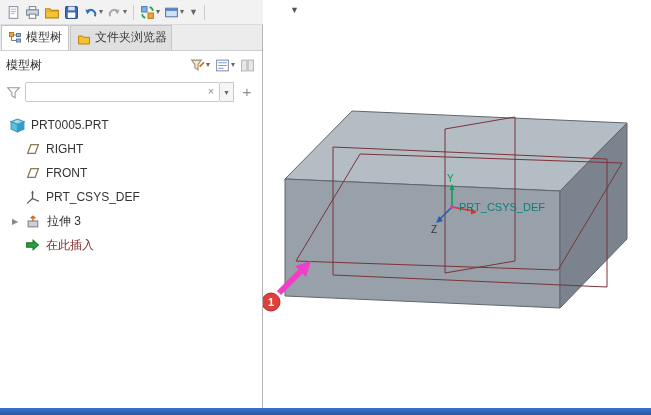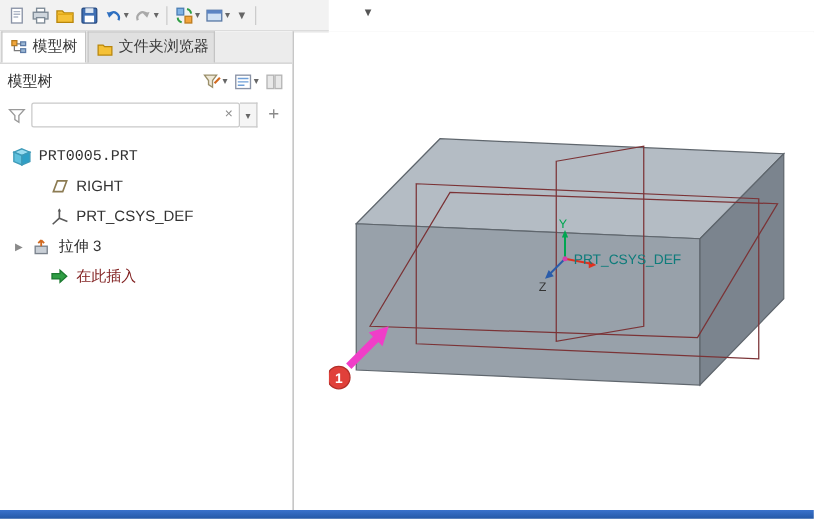--- a/index.html
+++ b/index.html
@@ -12,41 +12,41 @@
   }
   
   .toolbar-strip{position:absolute;left:0;top:0;width:651px;height:25px;background:#ffffff;border-bottom:1px solid #e3e3e3;}
   .toolbar{position:absolute;left:0;top:0;width:263px;height:25px;background:#f2f2f2;display:flex;align-items:center;padding-left:4px;box-sizing:border-box;border-bottom:1px solid #dcdcdc;}
   .tbtn{height:20px;display:flex;align-items:center;padding:0 2px;border:none;background:transparent;cursor:pointer;}
   .tbtn svg{display:block;}
   .caret{font-size:8px;color:#666;margin-left:1px;line-height:1;}
   .tsep{width:1px;height:15px;background:#cccccc;margin:0 4px;}
   .gfx-caret{position:absolute;left:288px;top:3px;border:none;background:transparent;font-size:9px;color:#555;cursor:pointer;padding:2px;}
   
-  .left-panel{position:absolute;left:0;top:25px;width:235px;bottom:7px;background:#ffffff;border-right:1px solid #b5b5b5;box-sizing:border-box;overflow:hidden;}
+  .left-panel{position:absolute;left:0;top:25px;width:263px;bottom:7px;background:#ffffff;border-right:1px solid #b5b5b5;box-sizing:border-box;overflow:hidden;}
   .tabbar{height:25px;background:#ececec;display:flex;align-items:flex-end;border-bottom:1px solid #cfcfcf;padding-left:1px;}
   .tab{display:flex;align-items:center;gap:4px;padding:3px 6px 4px 6px;font-size:12px;color:#3a3a3a;background:#e0e0e0;border:1px solid #c4c4c4;border-bottom:none;margin-right:1px;white-space:nowrap;overflow:hidden;cursor:pointer;}
   .tab.active{background:#ffffff;}
   .tab.trunc{max-width:88px;align-items:flex-end;}
   .tab svg{flex:0 0 auto;}
   .tree-header{height:28px;display:flex;align-items:center;padding:0 6px;}
   .hdr-title{color:#333;}
   .hdr-icons{margin-left:auto;display:flex;align-items:center;gap:3px;}
   .hdr-icons .tbtn{padding:0 1px;}
   .filter-row{height:26px;display:flex;align-items:center;padding:0 6px;gap:4px;}
   .search-box{flex:1;position:relative;height:20px;}
   .search-box input{width:100%;height:20px;box-sizing:border-box;border:1px solid #c9c9c9;border-radius:2px;padding:0 18px 0 5px;font-size:12px;outline:none;}
   .clear-btn{position:absolute;right:2px;top:2px;width:14px;height:14px;border:none;background:transparent;color:#8a8a8a;font-size:11px;line-height:14px;padding:0;cursor:pointer;}
   .dd-btn{width:14px;height:20px;border:1px solid #c9c9c9;border-left:none;background:#f5f5f5;color:#666;font-size:8px;padding:0;margin-left:-4px;cursor:pointer;}
   .plus-btn{width:18px;height:18px;border:none;background:transparent;color:#8a8a8a;font-size:15px;line-height:16px;padding:0;cursor:pointer;}
   .tree{padding:8px 0 0 0;}
   .tree-row{height:24px;display:flex;align-items:center;gap:6px;cursor:default;}
   .tree-row .lbl{white-space:nowrap;}
-  .pad-root{padding-left:10px;font-family:Liberation Mono, monospace;}
-  .pad-child{padding-left:40px;text-align:center;}
+  .pad-root{padding-left:10px;}
+  .pad-child{padding-left:25px;text-align:center;}
   .pad-exp{padding-left:10px;}
   .expander{font-size:8px;color:#8a8a8a;width:10px;text-align:center;}
   .insert-lbl{color:#7f1d1d;}
   
   .graphics{position:absolute;left:263px;top:25px;width:388px;bottom:7px;background:#ffffff;overflow:hidden;}
   .graphics svg{display:block;}
   
   .bottom-bar{position:absolute;left:0;bottom:0;width:651px;height:7px;background:linear-gradient(#3a72cc,#2458a6);}
 </style>
 </head>
@@ -185,20 +185,26 @@
           </svg>
         <span class="lbl">PRT0005.PRT</span>
       </div>
       <div class="tree-row pad-child">
         <svg width="15" height="14" viewBox="0 0 14 13">
             <polygon points="2.5,10.5 5.5,2.5 12.5,2.5 9.5,10.5" fill="none" stroke="#8c7b52" stroke-width="1.2"></polygon>
           </svg>
         <span class="lbl">RIGHT</span>
       </div>
       <div class="tree-row pad-child">
+        <svg width="15" height="14" viewBox="0 0 14 13">
+            <polygon points="2.5,10.5 5.5,2.5 12.5,2.5 9.5,10.5" fill="none" stroke="#8c7b52" stroke-width="1.2"></polygon>
+          </svg>
+        <span class="lbl">FRONT</span>
+      </div>
+      <div class="tree-row pad-child">
         <svg width="15" height="15" viewBox="0 0 14 14">
             <path d="M7 1.5 V8 M7 8 L2 12.5 M7 8 L13 10.5" stroke="#5a5a5a" fill="none" stroke-width="1.2"></path>
             <polygon points="7,0.5 5.8,3 8.2,3" fill="#5a5a5a"></polygon>
           </svg>
         <span class="lbl">PRT_CSYS_DEF</span>
       </div>
       <div class="tree-row pad-exp">
         <span class="expander">▶</span>
         <svg width="15" height="15" viewBox="0 0 14 14">
             <rect x="2" y="6.5" width="9" height="5.5" fill="#c9cfd6" stroke="#7a828c"></rect>

